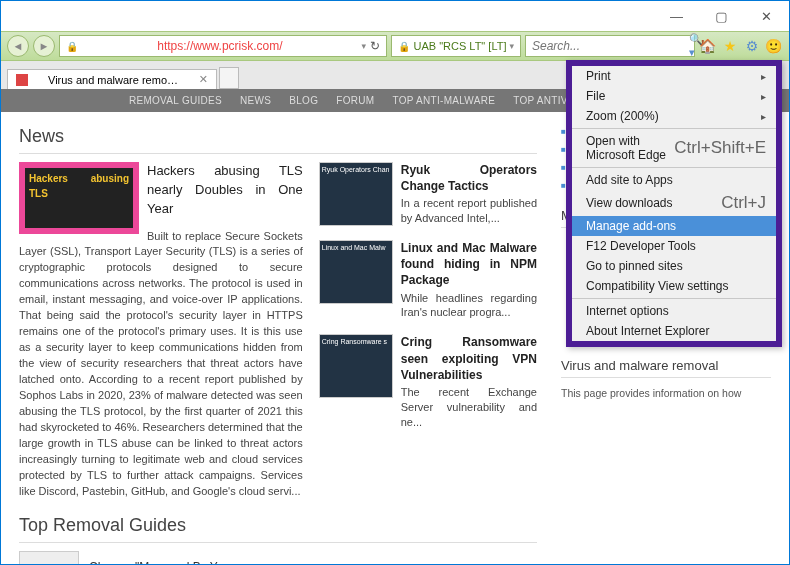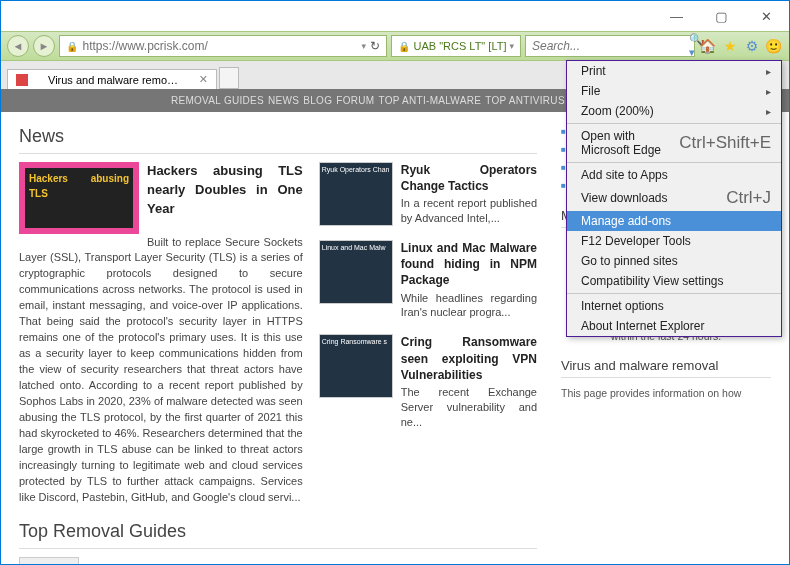--- a/index.html
+++ b/index.html
@@ -5,52 +5,52 @@
 * { margin: 0; padding: 0; box-sizing: border-box; font-family: "Segoe UI", Arial, sans-serif; }
 body { width: 790px; height: 565px; overflow: hidden; background: #fff; border: 1px solid #0078d7; }
 
 .titlebar { height: 30px; background: #fff; display: flex; justify-content: flex-end; align-items: center; }
 .titlebar .btn { width: 45px; height: 30px; display: flex; align-items: center; justify-content: center; color: #555; font-size: 13px; }
 
 .toolbar { height: 30px; background: linear-gradient(#d6e8c3, #bedc9a); display: flex; align-items: center; padding: 0 6px; gap: 4px; border-top: 1px solid #a9c87f; border-bottom: 1px solid #a9c87f; }
 .nav-btn { width: 22px; height: 22px; border-radius: 50%; border: 1px solid #9ab96f; background: #e6f1d4; display: flex; align-items: center; justify-content: center; font-size: 11px; color: #888; }
 .addr { flex: 1; height: 22px; background: #fff; border: 1px solid #9ab96f; display: flex; align-items: center; padding: 0 6px; font-size: 12px; gap: 4px; }
 .lock { color: #777; font-size: 10px; }
-.addr-text { flex: 1; color: #737373; }
+.addr-text { flex: 1; color: #ef4444; text-align: center; }
 .refresh { color: #555; font-size: 12px; }
 .cert { height: 22px; background: #fff; border: 1px solid #9ab96f; display: flex; align-items: center; padding: 0 6px; font-size: 11px; color: #4a7a1a; gap: 3px; }
 .search { width: 170px; height: 22px; background: #fff; border: 1px solid #9ab96f; display: flex; align-items: center; padding: 0 6px; font-size: 12px; color: #888; }
 .search-in { flex: 1; border: none; outline: none; font-size: 12px; font-style: italic; color: #888; background: transparent; }
 .tool-icon { width: 18px; height: 18px; display: flex; align-items: center; justify-content: center; font-size: 14px; }
 .star { color: #f5c518; }
 .gear { color: #5a8fcf; }
 .smiley { color: #f5a623; }
 
 .tabbar { height: 28px; background: #e8e8e8; display: flex; align-items: flex-end; padding-left: 6px; }
 .tab { background: #fff; border: 1px solid #bbb; border-bottom: none; padding: 3px 8px; font-size: 11px; display: flex; align-items: center; gap: 20px; max-width: 210px; }
 .tab-ico { width: 12px; height: 12px; background: #d44; display: inline-block; }
 .tab-txt { white-space: nowrap; overflow: hidden; text-overflow: ellipsis; flex: 1; }
 .tab-x { color: #888; font-size: 11px; }
 .newtab { width: 20px; height: 22px; border: 1px solid #bbb; background: #f4f4f4; margin-left: 2px; }
 
 .page { position: relative; height: calc(565px - 30px - 30px - 28px); background: #fff; overflow: hidden; }
 
-.navstrip { background: #767676; color: #ddd; font-size: 10px; padding: 6px 0; display: flex; justify-content: center; gap: 4px; letter-spacing: 0.3px; }
+.navstrip { background: #767676; color: #ddd; font-size: 10px; padding: 6px 0; display: flex; justify-content: center; gap: 18px; letter-spacing: 0.3px; }
 .navstrip span { white-space: nowrap; }
 
 .content { display: flex; padding: 10px 18px; gap: 24px; }
 .main { flex: 1; min-width: 0; }
 .side { width: 210px; }
 
 h2.sec { font-size: 18px; font-weight: 400; color: #444; margin: 4px 0 8px; border-bottom: 1px solid #ddd; padding-bottom: 6px; }
 
 .cols { display: flex; gap: 16px; }
 .news-left { flex: 1.3; font-size: 11px; color: #444; text-align: justify; line-height: 1.45; }
 .news-left .thumb { float: left; width: 120px; height: 72px; background: #222; color: #f4c430; font-size: 10px; font-weight: bold; padding: 4px; margin: 0 8px 2px 0; border: 6px solid #ec4899; }
-.news-left h3 { font-size: 13px; font-weight: bold; color: #222; margin-bottom: 16px; }
+.news-left h3 { font-size: 13px; font-weight: normal; color: #222; margin-bottom: 10px; }
 
 .news-right { flex: 1; display: flex; flex-direction: column; gap: 14px; }
 .mini { display: flex; gap: 8px; font-size: 11px; color: #444; text-align: justify; line-height: 1.35; }
 .mini .mthumb { width: 74px; height: 64px; background: #234; flex-shrink: 0; border: 1px solid #ccc; font-size: 7px; color: #fff; padding: 2px; overflow: hidden; }
 .mini h4 { font-size: 12px; font-weight: bold; color: #222; margin-bottom: 2px; }
 
 .side ul { list-style: none; }
 .side li { font-size: 11px; padding: 3px 0 3px 14px; position: relative; }
 .side li::before { content: "■"; position: absolute; left: 0; color: #4a8fd4; font-size: 8px; top: 5px; }
 .side a { color: #4a8fd4; text-decoration: none; }
@@ -59,21 +59,21 @@
 .globe { width: 40px; height: 40px; background: radial-gradient(circle at 30% 30%, #6fa8dc, #2a5a8f); border-radius: 50%; margin: 6px auto; position: relative; }
 .meter { display: flex; justify-content: center; align-items: center; gap: 2px; margin-top: -32px; margin-left: 44px; font-size: 7px; color: #888; }
 .meter .bars { display: flex; gap: 1px; }
 .meter .bars span { width: 2px; height: 14px; background: #ccc; }
 .meter .bars span.on { background: #888; }
 .mlabel { font-size: 8px; color: #888; text-align: center; margin-top: 2px; }
 .brow { display: flex; gap: 10px; align-items: center; font-size: 12px; color: #333; margin-top: 6px; }
 .bthumb { width: 60px; height: 32px; background: #eee; border: 1px solid #ccc; }
 
 
-.menu { position: absolute; top: 60px; right: 8px; width: 216px; background: #f0f0f0; border: 1px solid #4c1d95; box-shadow: 2px 2px 6px rgba(0,0,0,0.25); font-size: 12px; z-index: 100; }
+.menu { position: absolute; top: 60px; right: 8px; width: 216px; background: #f0f0f0; border: 6px solid #4c1d95; box-shadow: 2px 2px 6px rgba(0,0,0,0.25); font-size: 12px; z-index: 100; }
 .menu .mi { padding: 3px 10px 3px 14px; display: flex; justify-content: space-between; align-items: center; color: #222; }
 .menu .mi.sub::after { content: "▸"; font-size: 10px; color: #555; }
 .menu .mi.sel { background: #4a90d9; color: #fff; }
 .menu hr { border: none; border-top: 1px solid #c8c8c8; margin: 2px 0; }
 .menu .sc { color: #666; font-size: 17px; }
 </style>
 </head>
 <body>
 
 <div class="titlebar">

